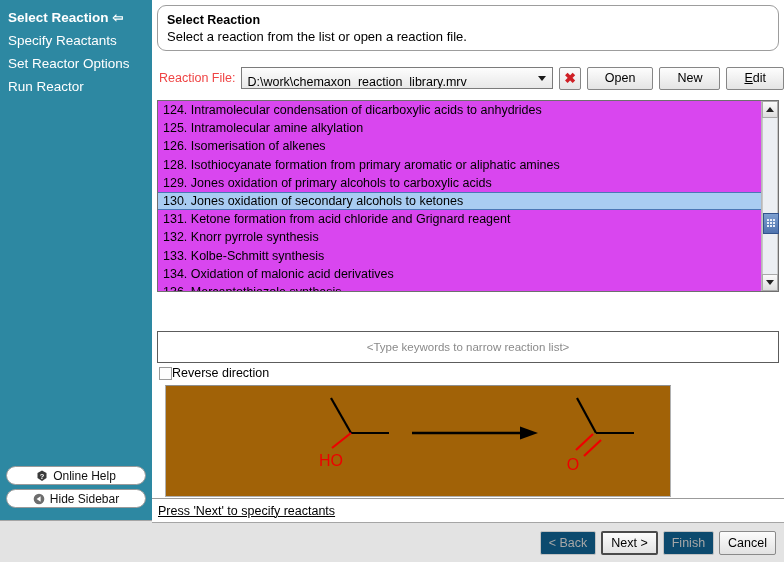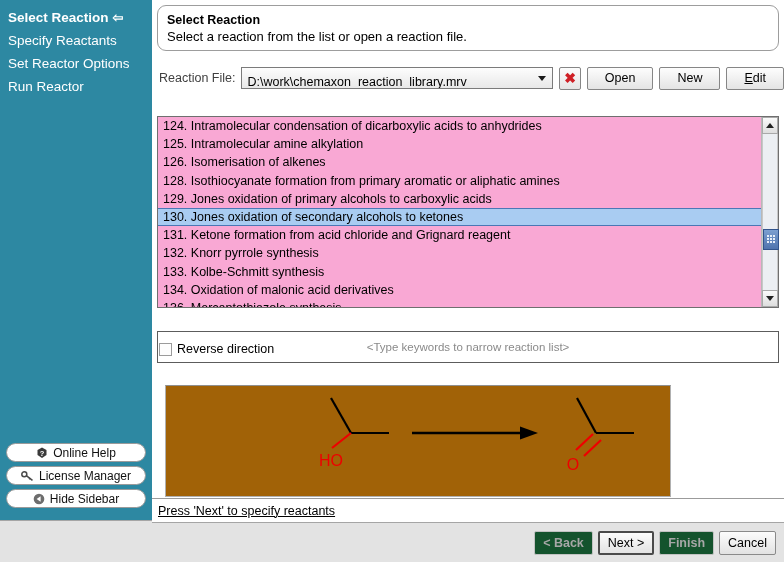--- a/index.html
+++ b/index.html
@@ -84,21 +84,21 @@
   }
 
   
   #toolbar {
     position: absolute;
     left: 0; top: 62px;
     width: 632px; height: 32px;
     display: flex; align-items: center;
     padding-left: 7px;
   }
-  #file-label { font-size: 12.5px; color: #404040; margin-right: 6px; white-space: nowrap; }
+  #file-label { font-size: 12.5px; color: #ef4444; margin-right: 6px; white-space: nowrap; }
   #file-combo {
     position: relative;
     width: 374px; height: 22px;
     background: linear-gradient(#fdfdfd, #e8e8e8);
     border: 1px solid #7b7b7b;
     display: flex; align-items: center;
     padding: 8px 20px 0 5px;
     font-size: 12.5px; color: #000;
     cursor: pointer;
     overflow: hidden; white-space: nowrap;
@@ -127,23 +127,22 @@
     color: #cf2026; font-weight: bold; font-size: 14px;
   }
   .mnemonic { text-decoration: underline; }
 
   
   #list-wrap {
     position: absolute;
     left: 5px; top: 100px;
     width: 622px; height: 192px;
     border: 1px solid #6f6f6f;
-    background: #f9a8d4;
+    background: #d946ef;
     display: flex;
-    margin-top: 16px;
   }
   #list-view {
     flex: 1;
     overflow: hidden;
     position: relative;
   }
   .list-row {
     height: 18.2px;
     line-height: 18.2px;
     padding-left: 5px;
@@ -209,22 +208,22 @@
     background: #ffffff;
     font-size: 11.5px;
     color: #8a8a8a;
     display: flex; align-items: center; justify-content: center;
     cursor: text;
   }
 
   
   #reverse-row {
     position: absolute;
-    left: 7px; top: 342px;
-    display: flex; align-items: center; gap: 5px;
+    left: 7px; top: 366px;
+    display: flex; align-items: center; 
     font-size: 12.5px; color: #000;
     cursor: pointer;
   }
   #reverse-box {
     width: 13px; height: 13px;
     background: #fdfdfd;
     border: 1px solid #9b9b9b;
   }
 
   
@@ -267,24 +266,23 @@
     background: linear-gradient(#fcfcfc, #e2e2e2);
     border: 1px solid #8a8a8a;
     border-radius: 2px;
     font-size: 12.5px;
     color: #000;
     display: flex; align-items: center; justify-content: center;
     cursor: pointer;
   }
   .wz-btn.disabled {
     color: #a7a7a7;
-    background: #14532d;
+    background: #0c4a6e;
     border-color: #c2c2c2;
     cursor: default;
-    font-weight: bold;
   }
   .wz-btn.focused {
     border: 2px solid #4a4a4a;
   }
   
   #bottom-left-filler {
     position: absolute;
     left: 0; top: 520px;
     width: 152px; height: 42px;
     background: #e3e3e3;
@@ -312,30 +310,20 @@
 
     <div id="sidebar-buttons">
       <div class="pill-btn">
         <span class="ico">
           <svg width="12" height="12" viewBox="0 0 12 12">
             <path d="M6 0.5 L10.5 3 L10.5 8 L6 11 L1.5 8 L1.5 3 Z" fill="#3a3a3a"></path>
             <text x="6" y="8.6" font-size="7.5" font-family="Liberation Sans, sans-serif" fill="#ffffff" text-anchor="middle" font-weight="bold">?</text>
           </svg>
         </span>
         <span>Online Help</span>
-      </div>
-      <div class="pill-btn">
-        <span class="ico">
-          <svg width="13" height="12" viewBox="0 0 13 12">
-            <circle cx="3.3" cy="4.2" r="2.5" fill="none" stroke="#4a4a4a" stroke-width="1.5"></circle>
-            <path d="M5.3 5.6 L11.5 10.4" stroke="#4a4a4a" stroke-width="1.5" fill="none"></path>
-            <path d="M9.2 8.0 L8.1 9.3" stroke="#4a4a4a" stroke-width="1.4"></path>
-          </svg>
-        </span>
-        <span>License Manager</span>
       </div>
       <div class="pill-btn">
         <span class="ico">
           <svg width="12" height="12" viewBox="0 0 12 12">
             <circle cx="6" cy="6" r="5.3" fill="#6d6d6d"></circle>
             <path d="M7.6 3.2 L3.6 6 L7.6 8.8 Z" fill="#ffffff"></path>
           </svg>
         </span>
         <span>Hide Sidebar</span>
       </div>

